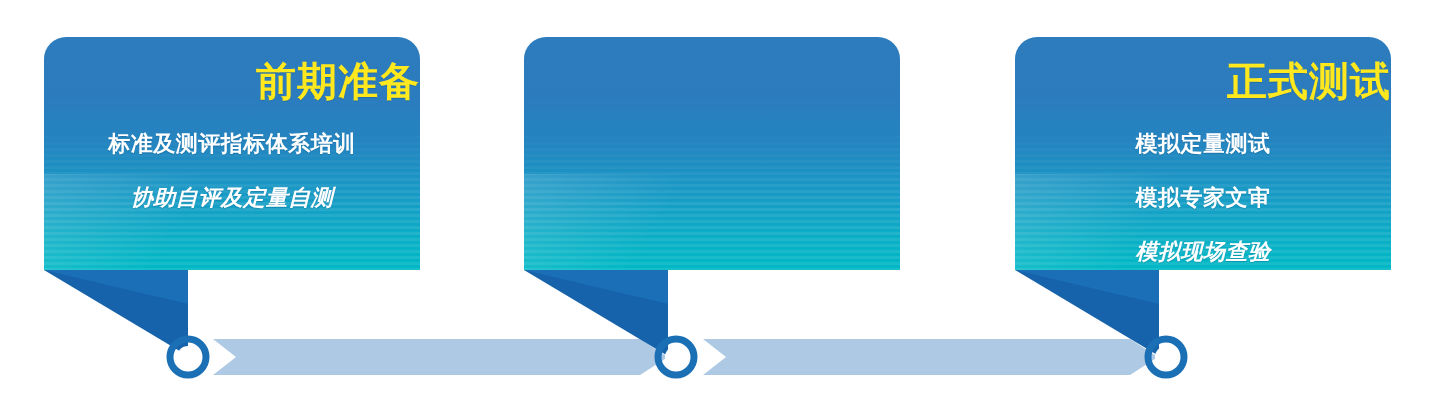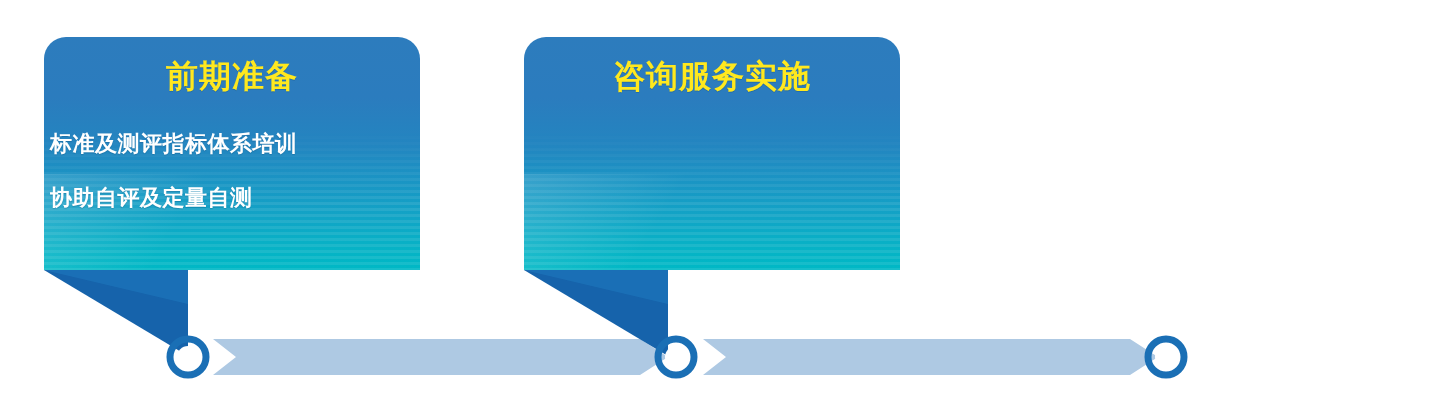--- a/index.html
+++ b/index.html
@@ -47,43 +47,43 @@
   .card .sheen{
     position:absolute;left:0;bottom:0;width:210px;height:96px;
     background:linear-gradient(120deg,rgba(255,255,255,0.13) 0%,rgba(255,255,255,0.0) 62%);
     pointer-events:none;
   }
 
   .card-inner{position:absolute;left:0;top:0;width:100%;height:100%;}
 
   .title{
     position:absolute;left:0;right:0;top:22px;
-    text-align:center;
+    text-align:right;
     color:#ffe81e;
-    font-size:32px;
+    font-size:40px;
     font-weight:bold;
     letter-spacing:1px;
     line-height:1.12;
     text-shadow:0 1px 0 rgba(0,40,80,0.18);
   }
   .lines{
     position:absolute;left:6px;right:6px;top:96px;
-    text-align:left;
+    text-align:center;
   }
   .line{
     color:#ffffff;
     font-size:22px;
     font-weight:bold;
     line-height:1.0;
     margin-bottom:32px;
     letter-spacing:0.5px;
     white-space:nowrap;
     text-shadow:0 1px 1px rgba(0,50,90,0.22);
   }
-  .line:last-child{margin-bottom:7px;}
+  .line:last-child{margin-bottom:7px;font-style:italic;}
 
   
   .tail{position:absolute;left:0;top:233px;width:150px;height:90px;}
   .tail svg{display:block;}
 
   
   .node{
     position:absolute;width:44px;height:44px;
   }
   .node svg{display:block;}
@@ -127,36 +127,55 @@
       <circle cx="22" cy="22" r="11" fill="#ffffff"></circle>
     </svg>
   </div>
 
   <div class="step" style="left:524px;">
     <div class="card">
       <div class="stripes"></div>
       <div class="sheen"></div>
     </div>
     <div class="card-inner">
-      <div class="title">咨询服务实施</div>
     </div>
     <div class="tail">
       <svg width="150" height="90" viewBox="0 0 150 90" xmlns="http://www.w3.org/2000/svg">
         <polygon points="0,0 144,0 144,86" fill="#1663ab"></polygon>
         <polygon points="0,0 144,0 144,34" fill="#1f7ac0" opacity="0.55"></polygon>
       </svg>
     </div>
   </div>
   <div class="node" style="left:654px;top:335px;">
     <svg width="44" height="44" viewBox="0 0 44 44" xmlns="http://www.w3.org/2000/svg">
       <circle cx="22" cy="22" r="18" fill="none" stroke="#1a6fb5" stroke-width="7"></circle>
       <circle cx="22" cy="22" r="11" fill="#ffffff"></circle>
     </svg>
   </div>
 
+  <div class="step" style="left:1015px;">
+    <div class="card">
+      <div class="stripes"></div>
+      <div class="sheen"></div>
+    </div>
+    <div class="card-inner">
+      <div class="title">正式测试</div>
+      <div class="lines">
+        <div class="line">模拟定量测试</div>
+        <div class="line">模拟专家文审</div>
+        <div class="line">模拟现场查验</div>
+      </div>
+    </div>
+    <div class="tail">
+      <svg width="150" height="90" viewBox="0 0 150 90" xmlns="http://www.w3.org/2000/svg">
+        <polygon points="0,0 144,0 144,86" fill="#1663ab"></polygon>
+        <polygon points="0,0 144,0 144,34" fill="#1f7ac0" opacity="0.55"></polygon>
+      </svg>
+    </div>
+  </div>
   <div class="node" style="left:1144px;top:335px;">
     <svg width="44" height="44" viewBox="0 0 44 44" xmlns="http://www.w3.org/2000/svg">
       <circle cx="22" cy="22" r="18" fill="none" stroke="#1a6fb5" stroke-width="7"></circle>
       <circle cx="22" cy="22" r="11" fill="#ffffff"></circle>
     </svg>
   </div>
 
 </div>
 
 </body></html>

